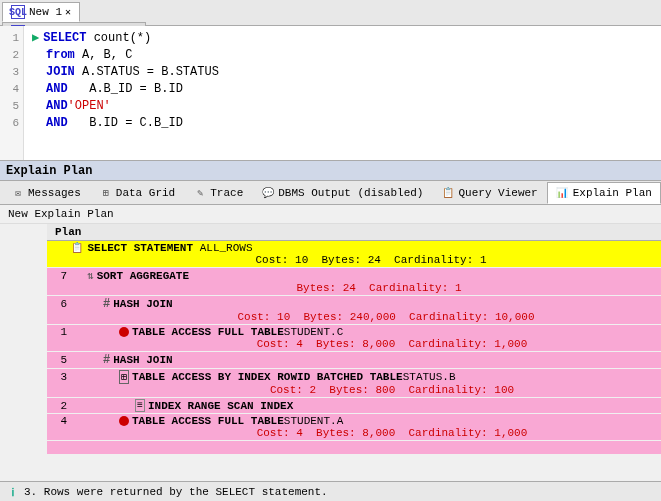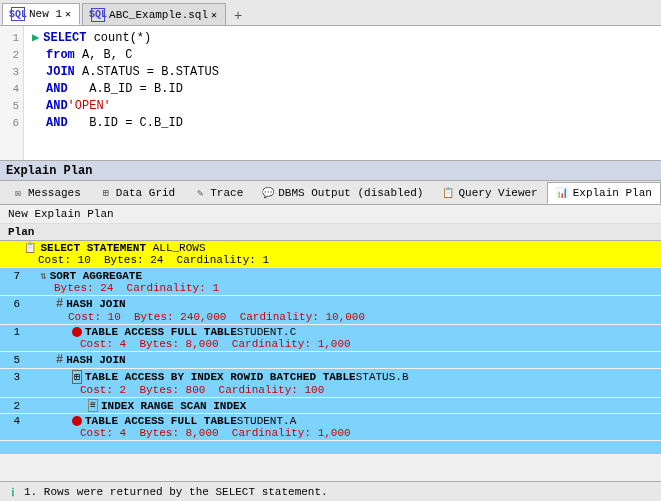--- a/index.html
+++ b/index.html
@@ -1,25 +1,26 @@
 <!DOCTYPE html>
 <html><head>
   <meta charset="utf-8">
   <style>
     * { box-sizing: border-box; margin: 0; padding: 0; }
     body { font-family: 'Courier New', monospace; font-size: 12px; background: #f0f0f0; width: 661px; height: 501px; overflow: hidden; }
 
     
     .tab-bar {
       display: flex;
-      align-items: flex-end;
+      align-items: flex-start;
       background: #e8e8e8;
       border-bottom: 1px solid #aaa;
       height: 26px;
       padding: 2px 2px 0 2px;
+      flex-direction: column;
     }
     .tab {
       display: flex;
       align-items: center;
       padding: 2px 8px;
       border: 1px solid #aaa;
       border-bottom: none;
       background: #ddd;
       margin-right: 2px;
       font-size: 11px;
@@ -137,24 +138,25 @@
     .new-explain-label {
       padding: 3px 8px;
       font-size: 11px;
       color: #000;
       background: #f0f0f0;
       border-bottom: 1px solid #ddd;
     }
 
     
     .plan-container {
-      background: #7dd3fc;
+      background: #f9a8d4;
       flex: 1;
       overflow-y: auto;
       height: 230px;
+      margin-left: 47px;
     }
     .plan-header {
       background: #e8e8e8;
       padding: 2px 8px;
       font-weight: bold;
       font-size: 11px;
       border-bottom: 1px solid #aaa;
       display: flex;
     }
     .plan-row {
@@ -168,20 +170,21 @@
       background: #ffff00;
     }
     .plan-row-main {
       display: flex;
       align-items: center;
     }
     .plan-row-detail {
       padding-left: inherit;
       color: #cc0000;
       font-size: 11px;
+      text-align: center;
     }
     .plan-row-detail.black { color: #000; }
     .row-num {
       min-width: 16px;
       text-align: right;
       margin-right: 4px;
       color: #000;
       font-size: 11px;
     }
     
@@ -402,14 +405,14 @@
       <span style="display:inline-block; width:10px; height:10px; background:#cc0000; border-radius:50%; margin-right:3px; vertical-align:middle;"></span>
       <span style="font-weight:bold;">TABLE ACCESS FULL TABLE</span>
       <span> STUDENT.A</span>
     </div>
     <div class="plan-row-detail" style="padding-left:76px;">Cost: 4&nbsp; Bytes: 8,000&nbsp; Cardinality: 1,000</div>
   </div>
 </div>
 
 <div class="status-bar">
   <span class="status-icon" style="color:#1a8; font-weight:bold;">ℹ</span>
-  <span>1. Rows were returned by the SELECT statement.</span>
+  <span>3. Rows were returned by the SELECT statement.</span>
 </div>
 
 </body></html>

